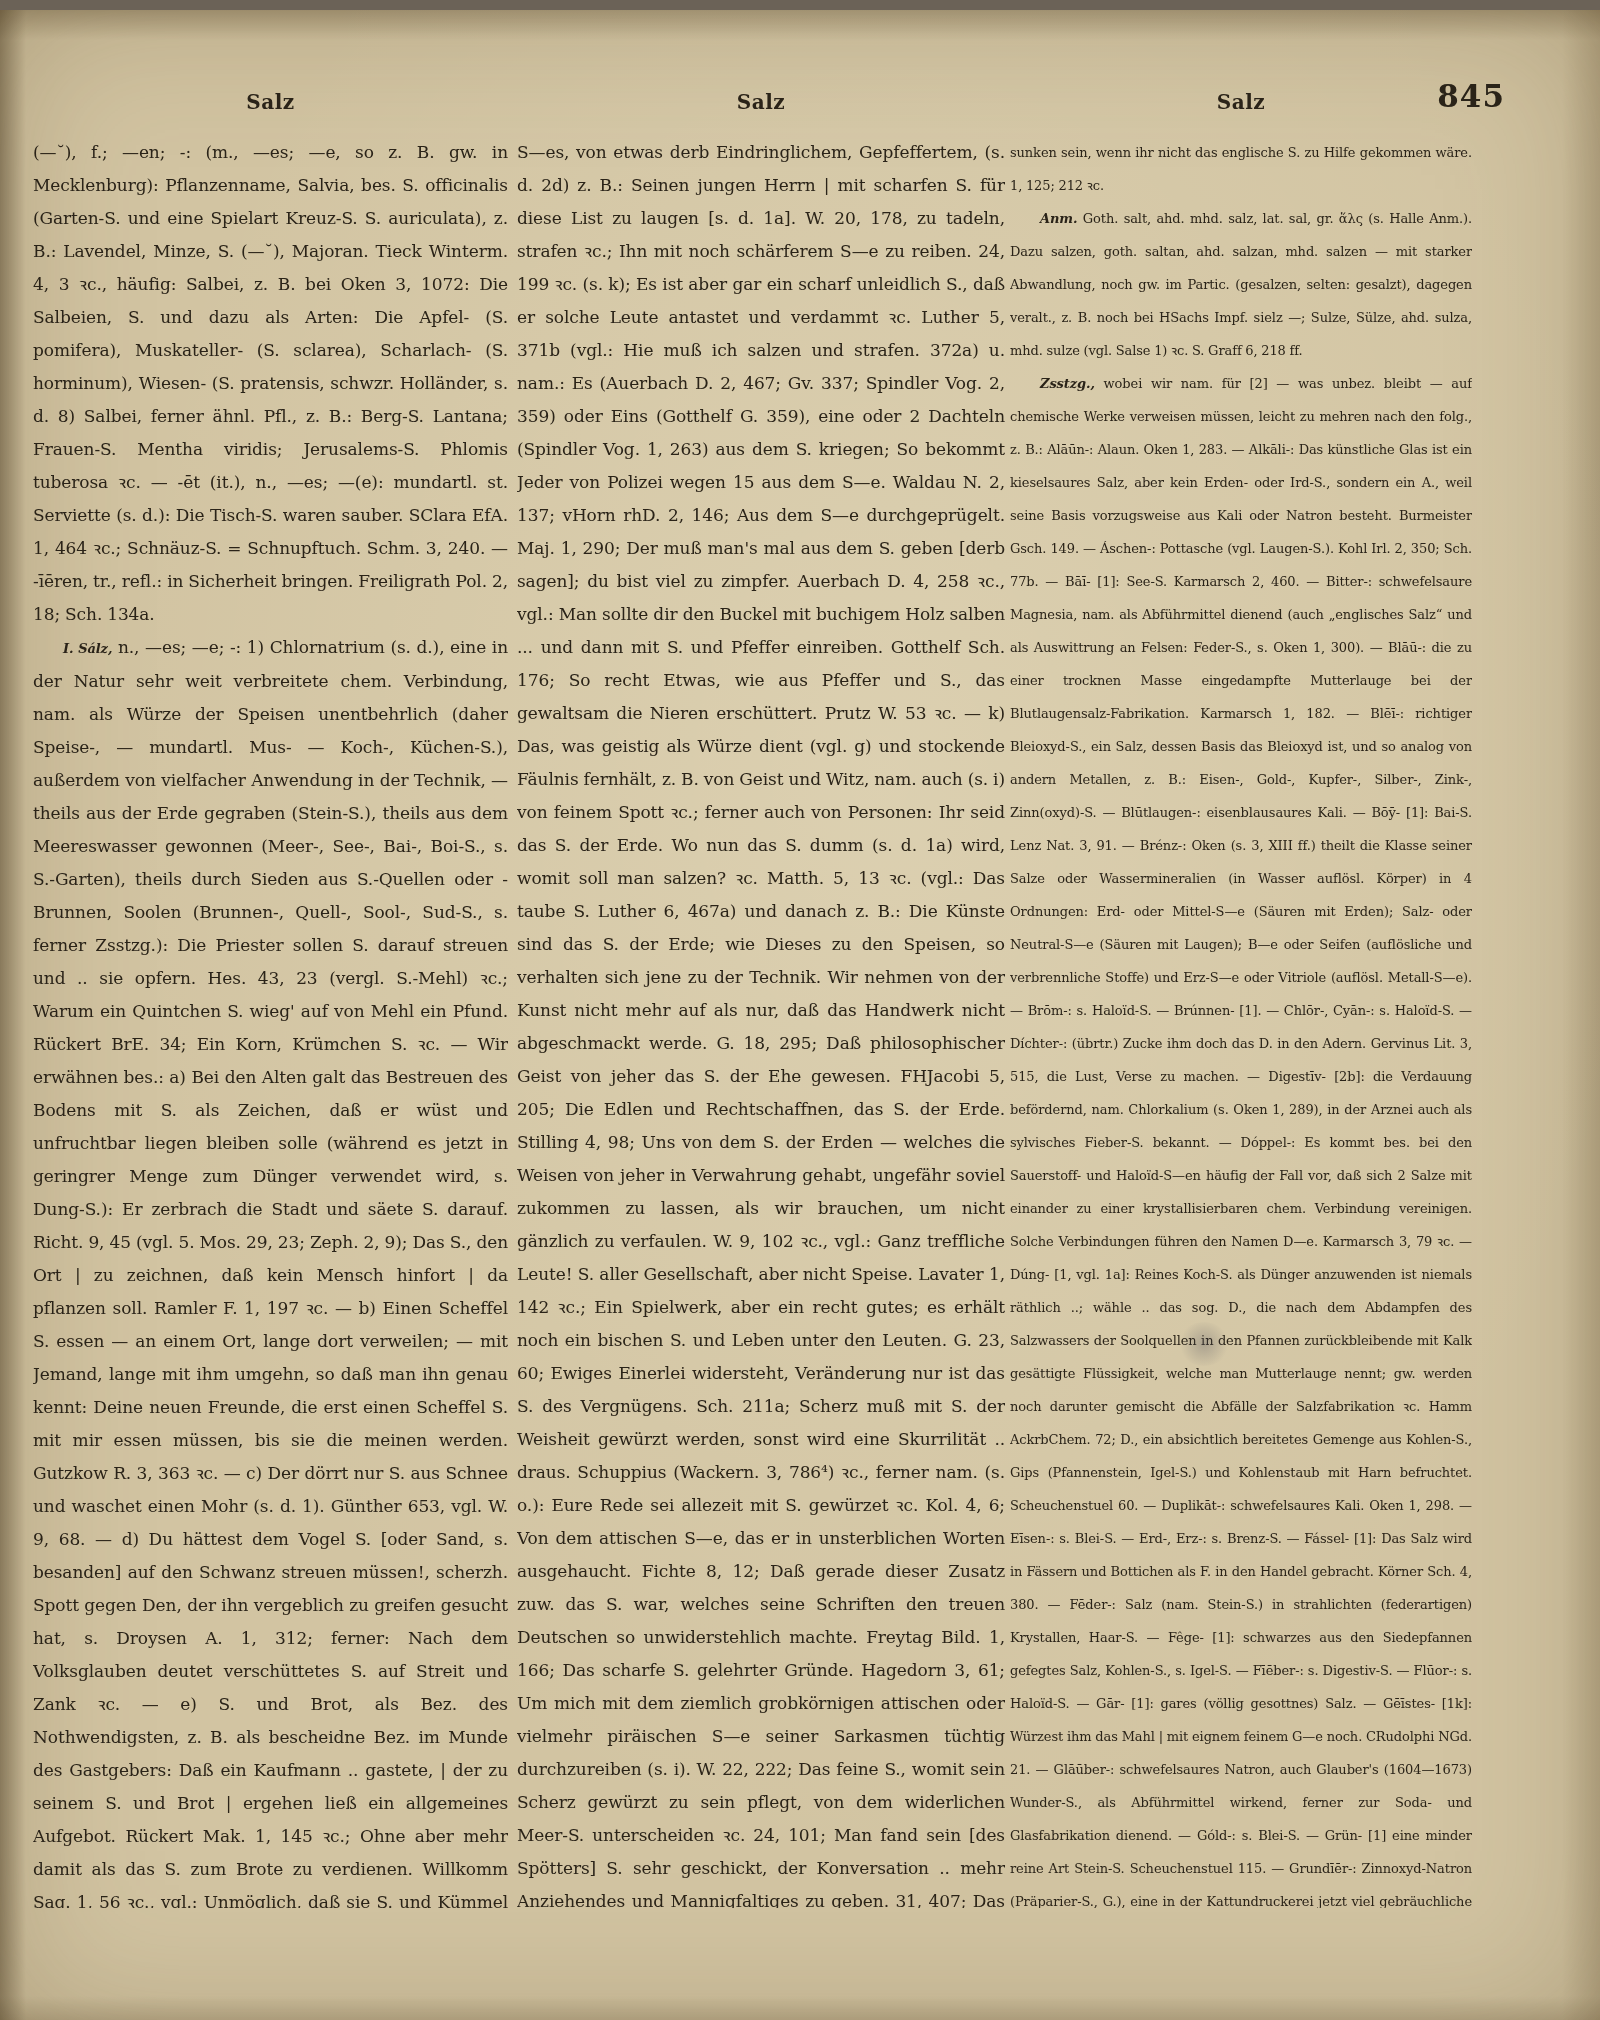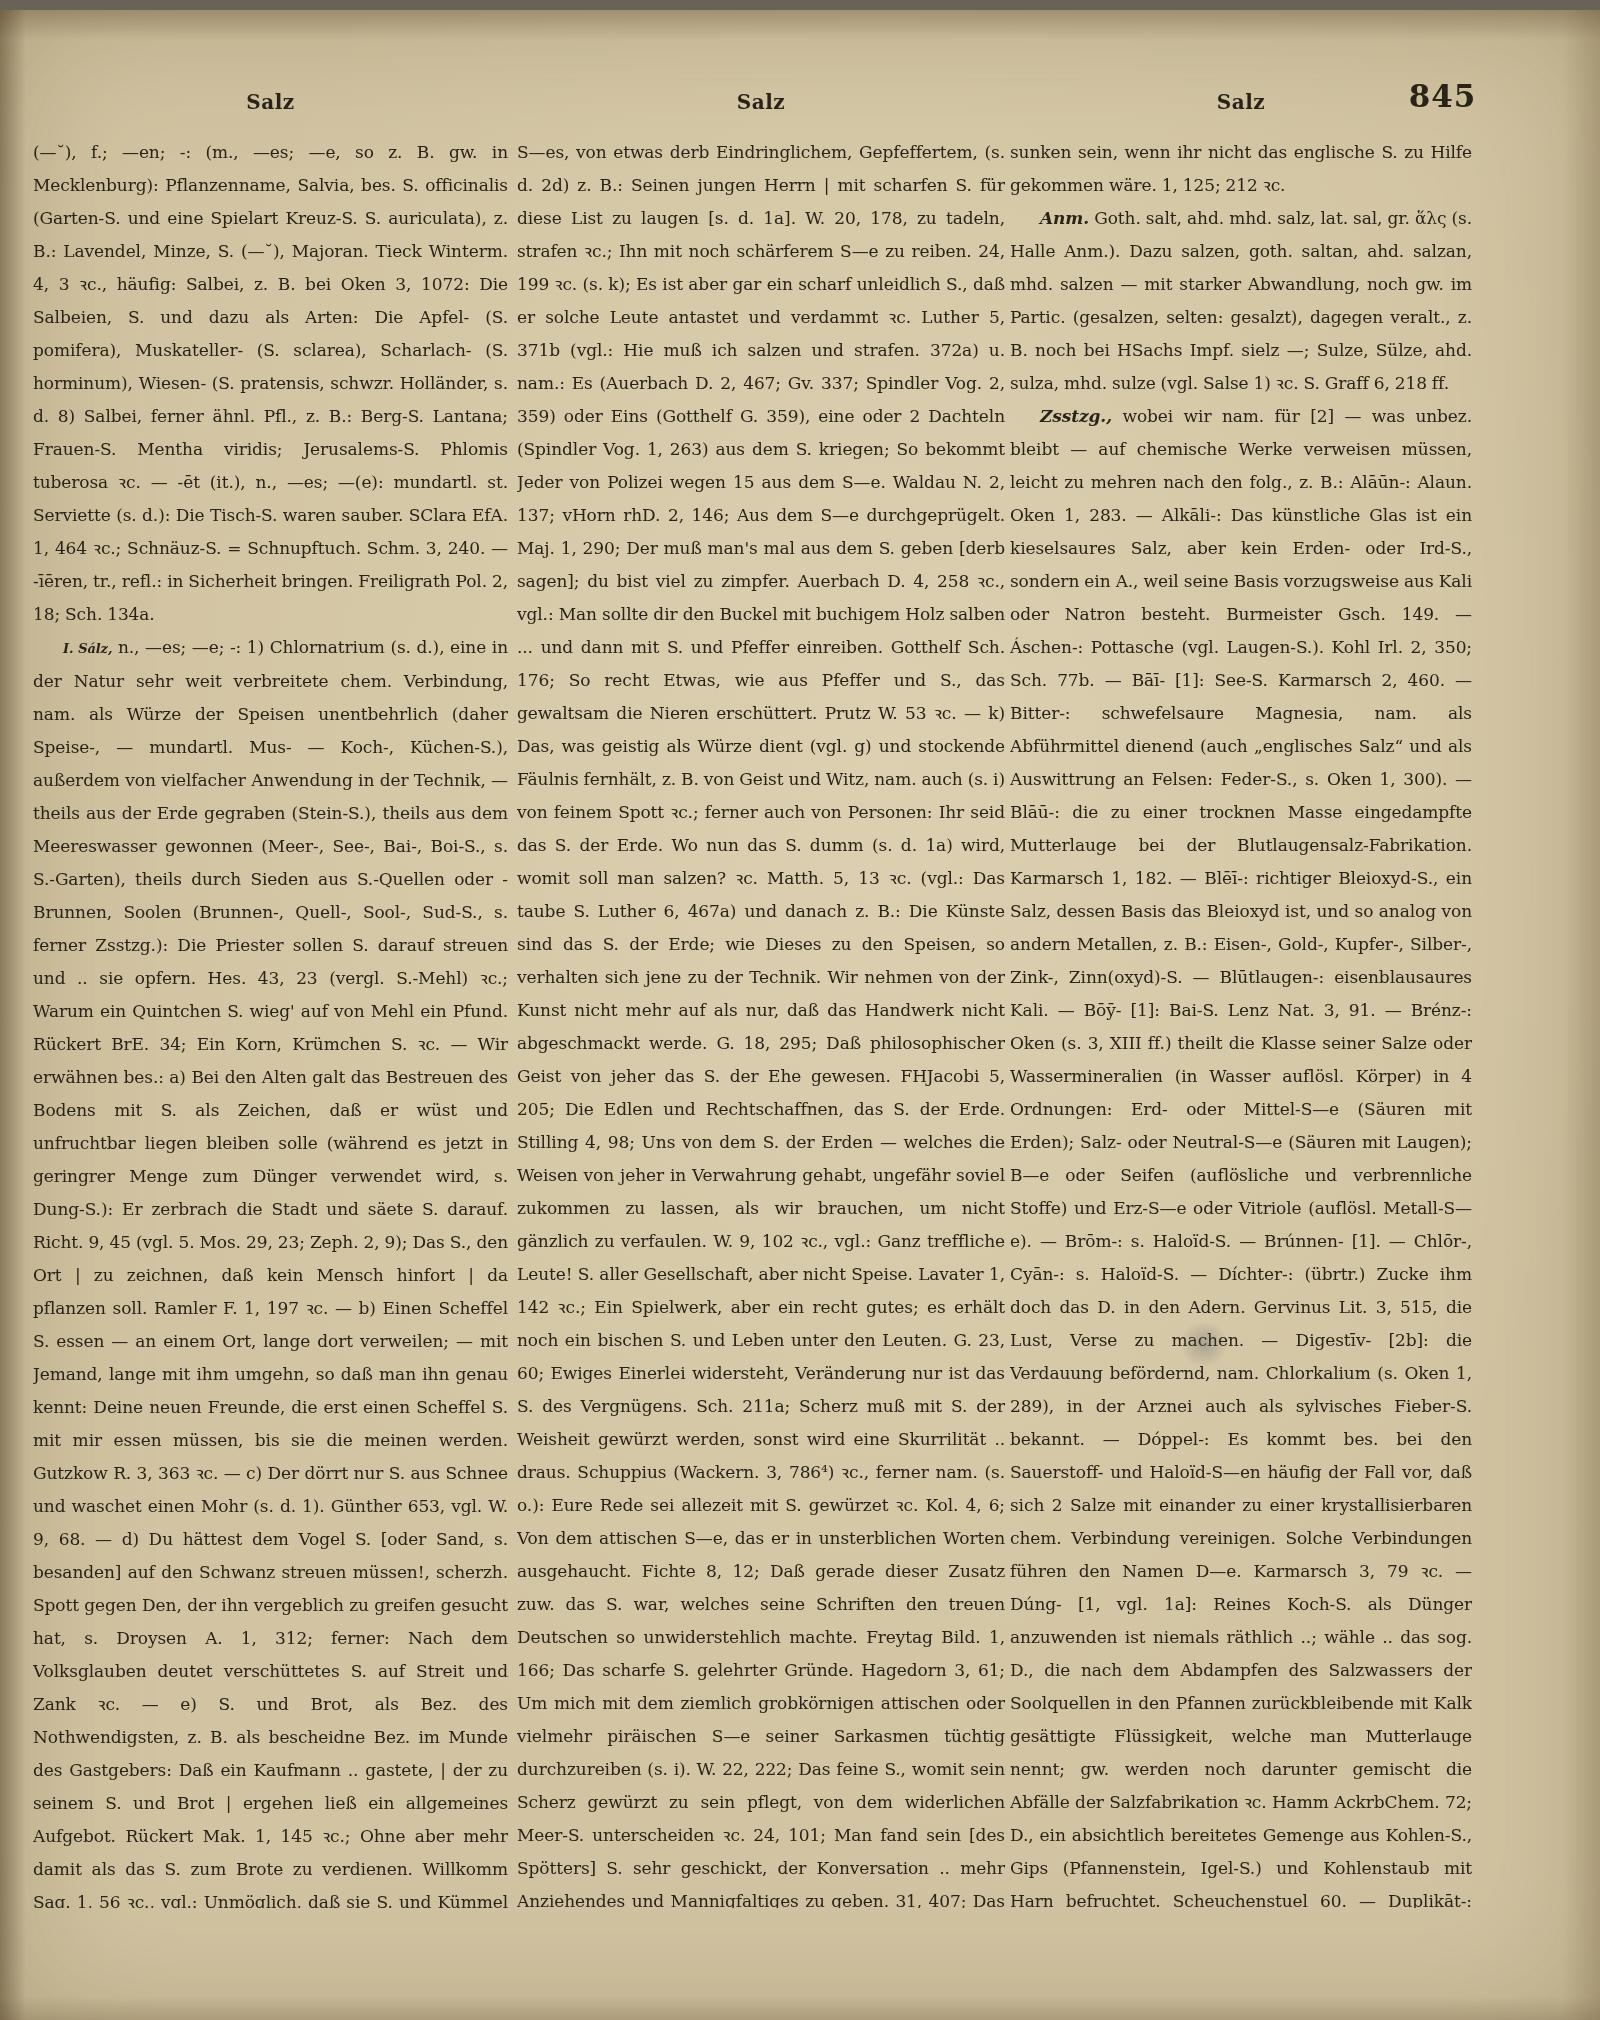--- a/index.html
+++ b/index.html
@@ -18,31 +18,31 @@
     margin-top:10px;
   }
   .running-title{
     position:absolute;top:80px;font-size:20px;font-weight:bold;
     letter-spacing:.5px;text-align:center;
   }
   .rt1{left:33px;width:475px;}
   .rt2{left:517px;width:488px;}
   .rt3{left:1010px;width:462px;}
   .page-number{
-    position:absolute;top:68px;left:1380px;width:125px;text-align:center;
+    position:absolute;top:68px;left:1380px;width:125px;text-align:right;
     font-size:31px;font-weight:bold;letter-spacing:1px;
   }
   .column{
     position:absolute;top:126px;height:1772px;overflow:hidden;
     text-align:justify;font-size:17px;line-height:33px;
     letter-spacing:-0.1px;word-spacing:-0.3px;hyphens:auto;
   }
   .col1{left:33px;width:475px;}
   .col2{left:517px;width:488px;}
-  .col3{left:1010px;width:462px;font-size:17px;}
+  .col3{left:1010px;width:462px;font-size:13px;}
   .column p{margin:0;padding:0;}
   .column p.indent{text-indent:30px;}
   .lead{font-weight:bold;font-style:italic;}
   .lead.big{font-size:13px;}
   .smudge{
     position:absolute;left:1178px;top:1312px;width:52px;height:44px;border-radius:50%;
     background:radial-gradient(circle, rgba(75,75,88,.30), rgba(75,75,88,0) 70%);
   }
 </style>
 </head>

